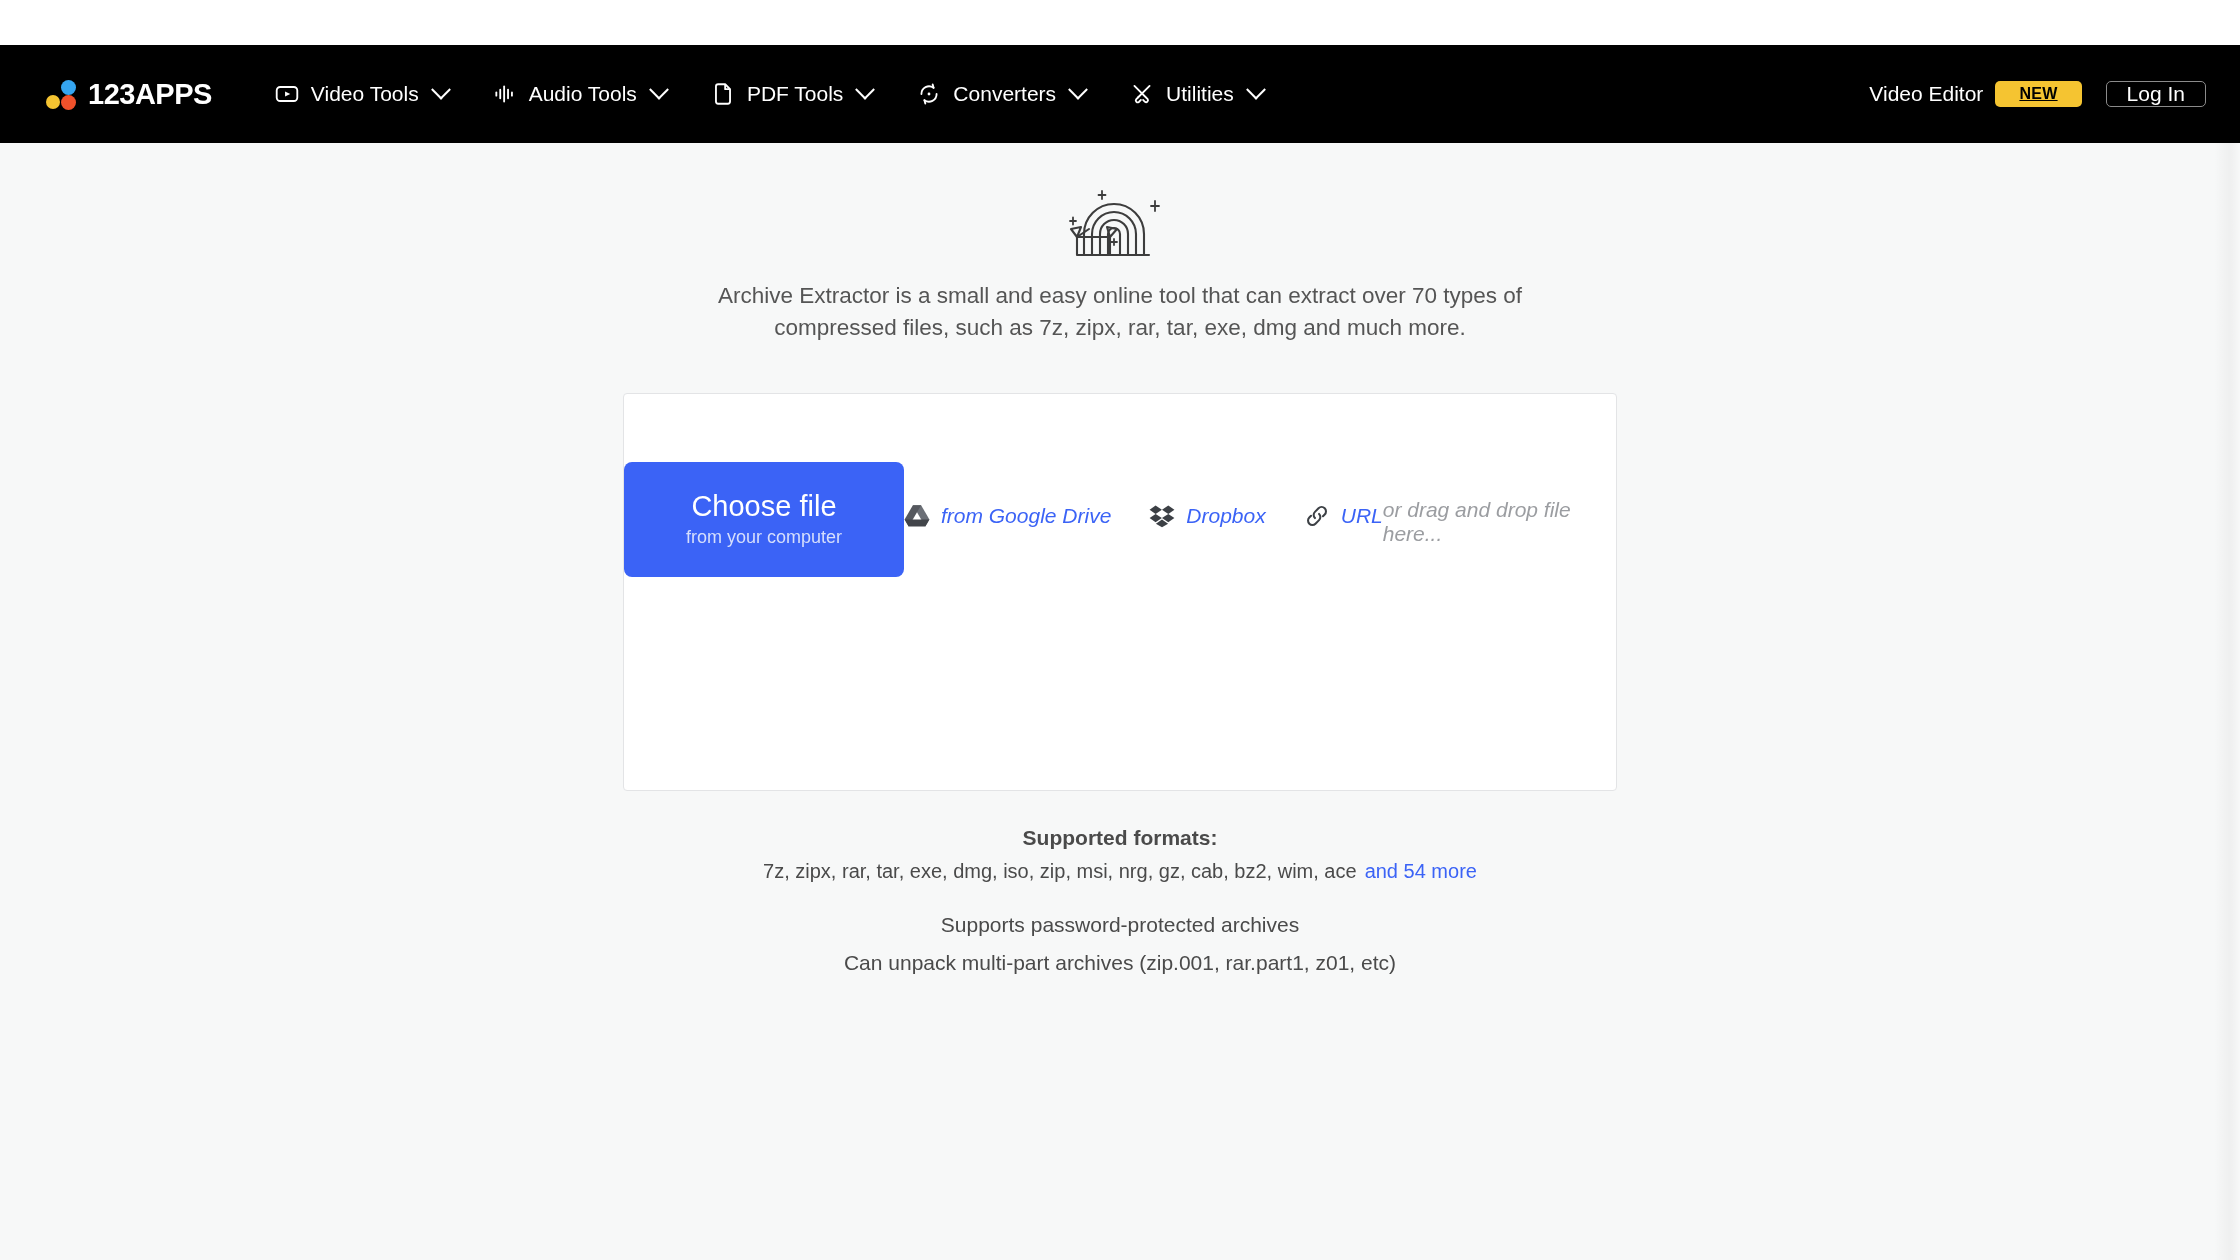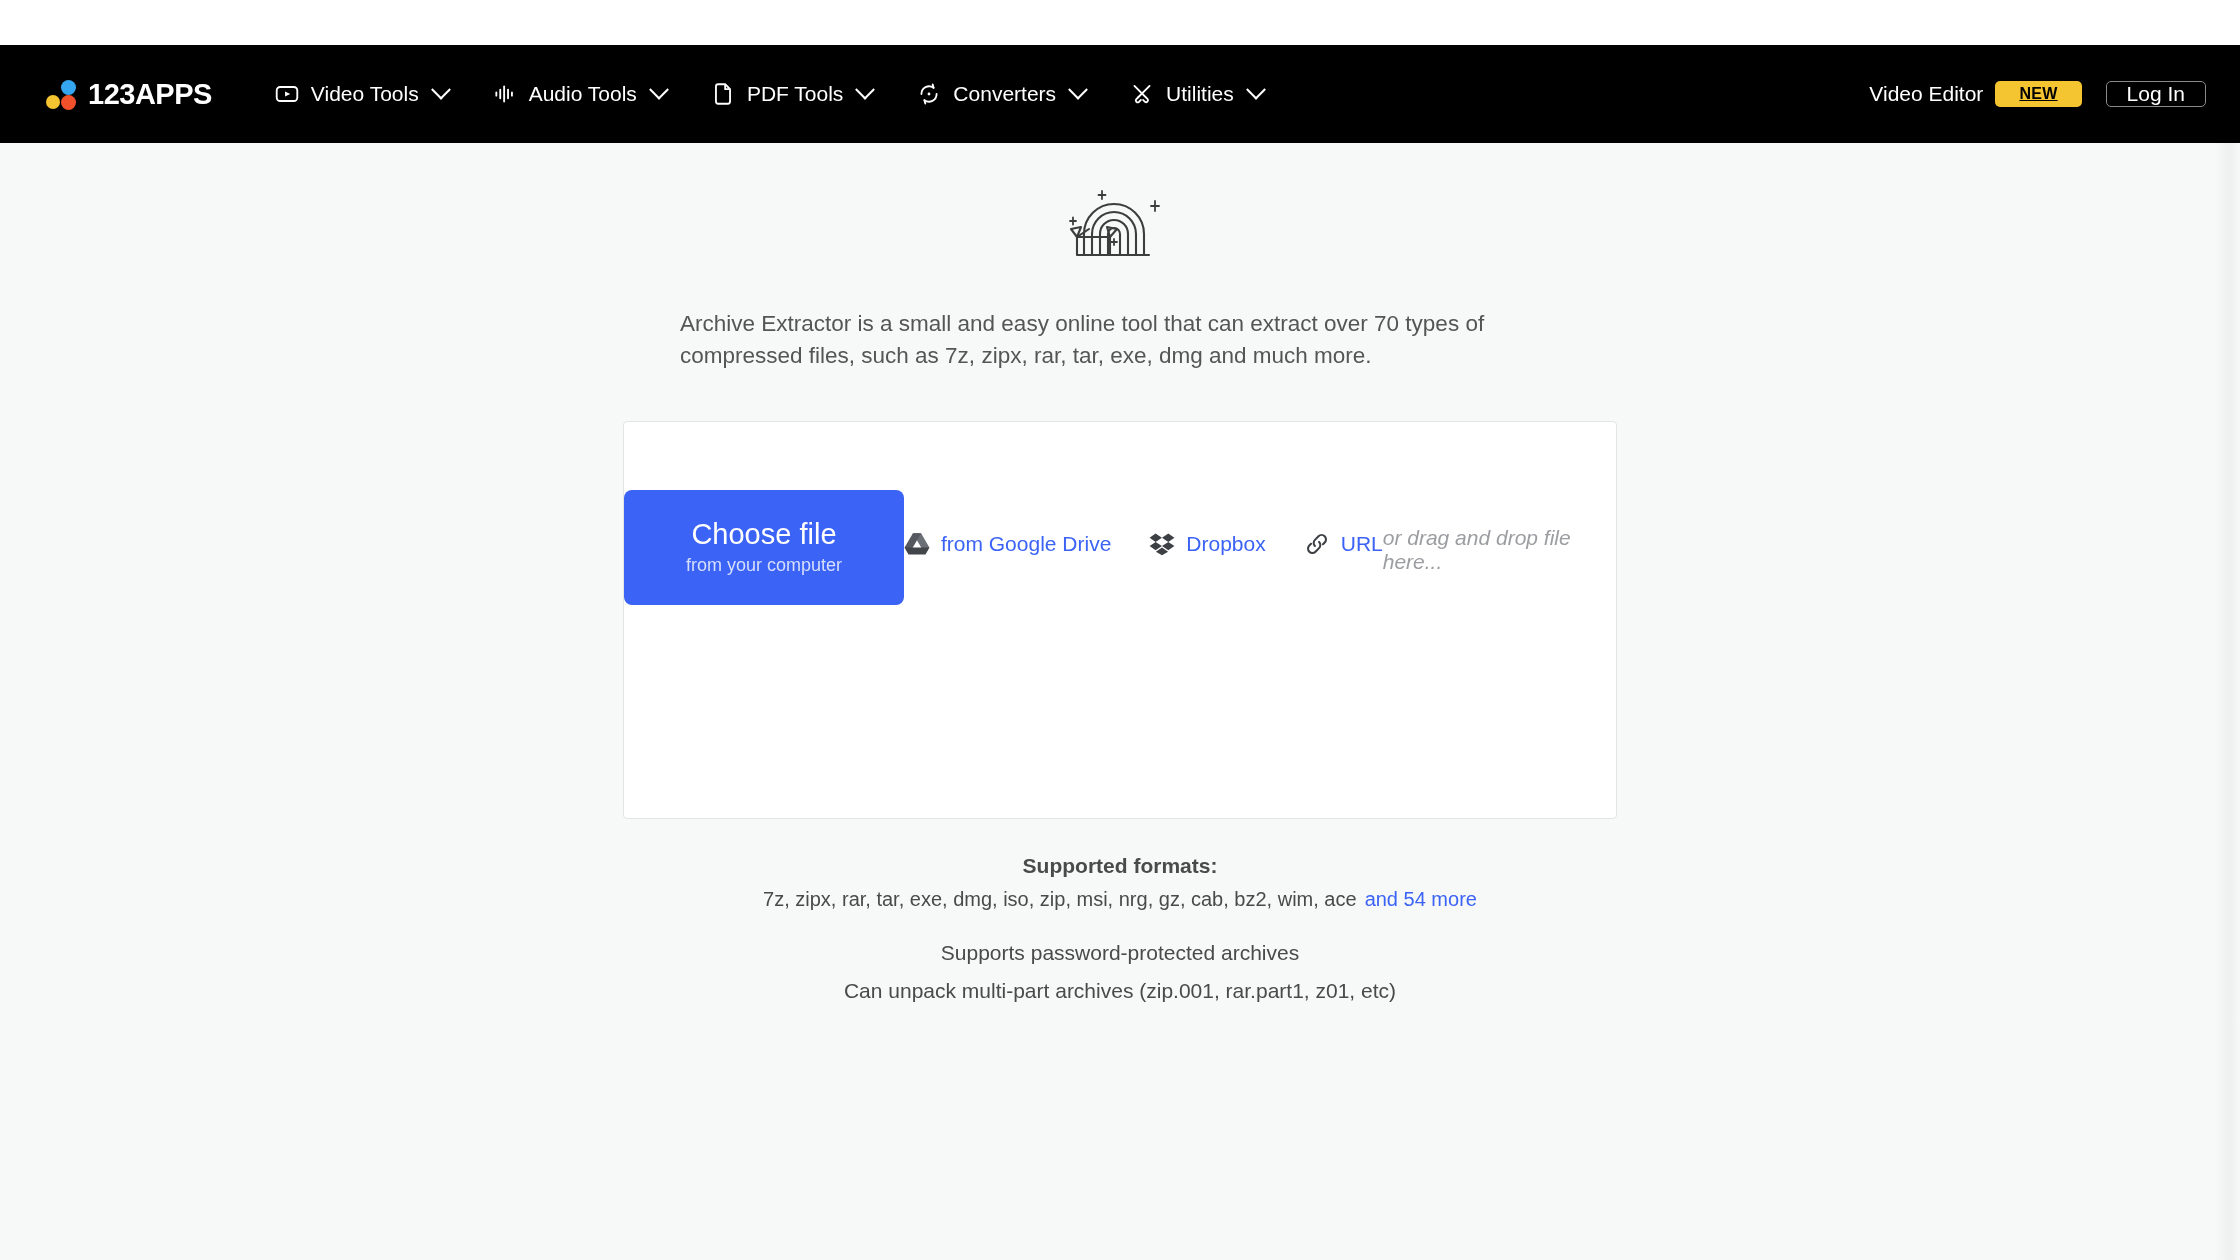--- a/index.html
+++ b/index.html
@@ -169,25 +169,25 @@
   .title-icon { width: 106px; height: 74px; display: block; }
   .page-title {
     font-size: 40px;
     font-weight: 700;
     color: #333333;
     letter-spacing: -0.3px;
   }
 
   .subtitle {
     width: 880px;
+    text-align: center;
     color: #555555;
     font-size: 22.5px;
     line-height: 1.42;
     margin-bottom: 49px;
-    margin-top: 28px;
   }
 
   
   .upload-card {
     width: 994px;
     height: 398px;
     background: #ffffff;
     border: 1px solid #e3e4e6;
     border-radius: 4px;
     display: flex;
@@ -221,20 +221,21 @@
     margin-top: 41px;
   }
   .source-link {
     display: flex;
     align-items: center;
     gap: 11px;
     color: #3b63f6;
     font-size: 21px;
     cursor: pointer;
     white-space: nowrap;
+    font-style: italic;
   }
   .source-link .src-ico {
     display: inline-flex;
     align-items: center;
     justify-content: center;
     width: 26px;
     height: 26px;
   }
 
   .drag-hint {

